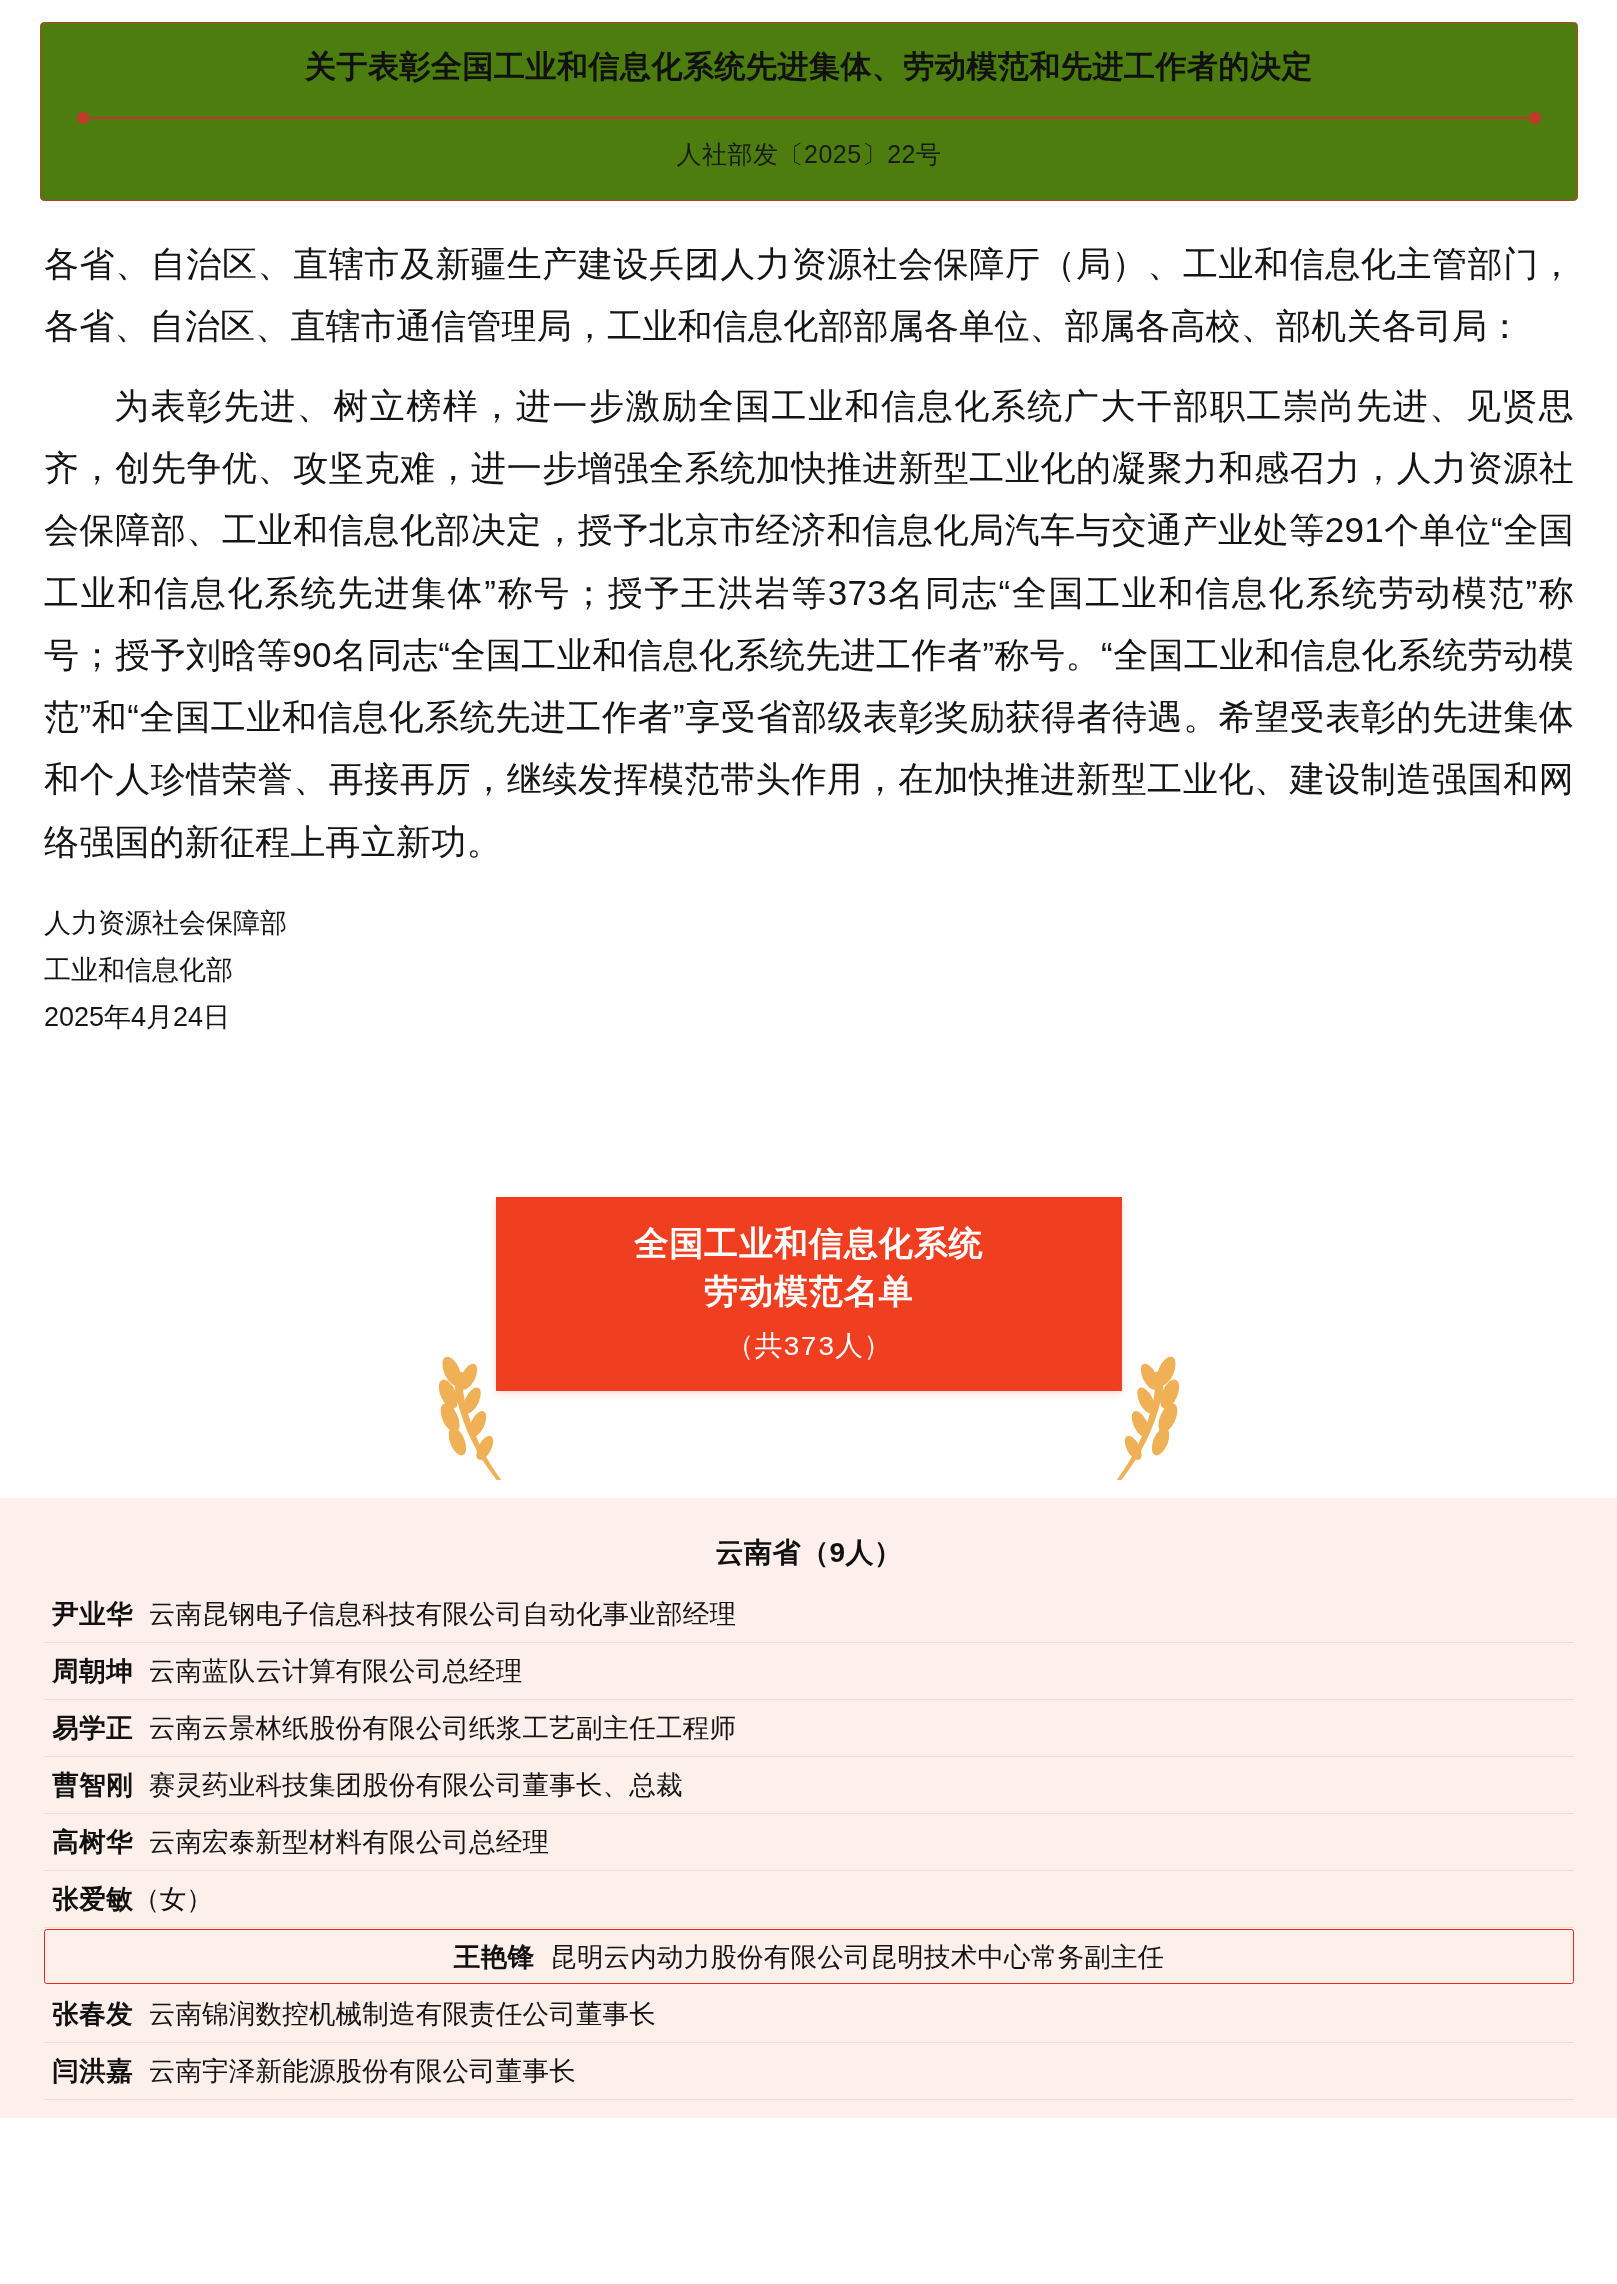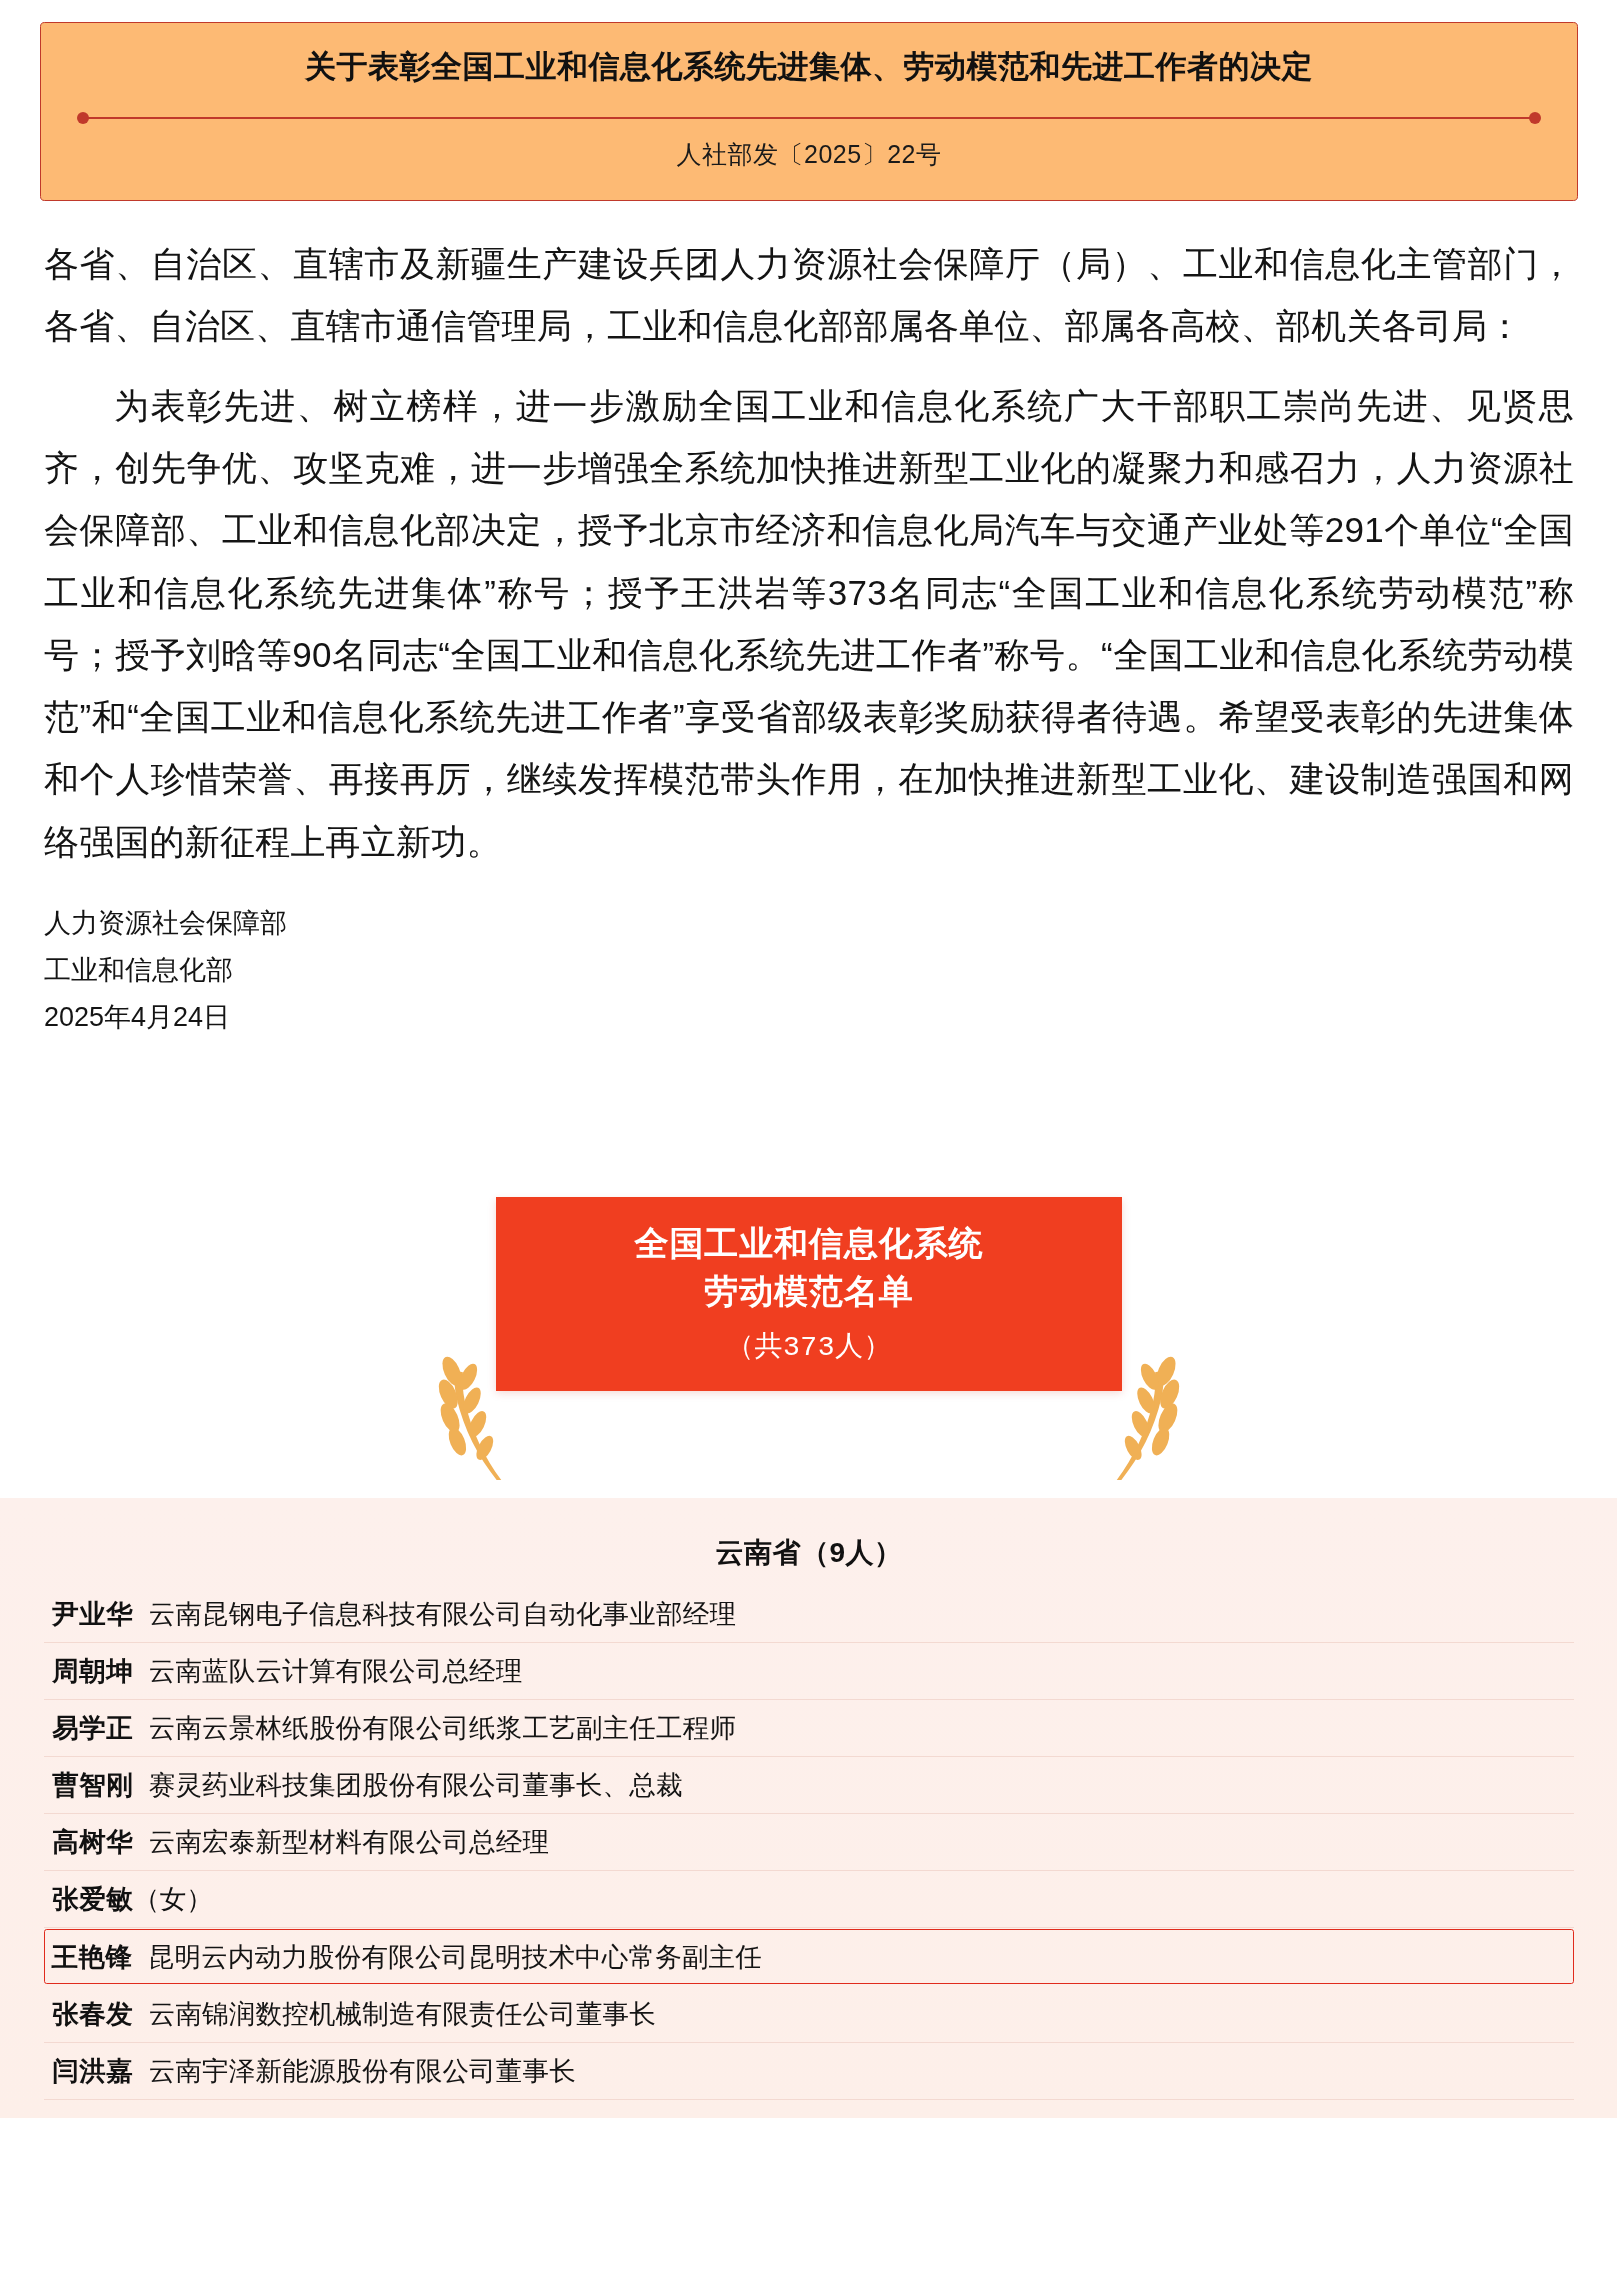--- a/index.html
+++ b/index.html
@@ -20,21 +20,21 @@
     min-height: 2855px;
     background: #ffffff;
     overflow: hidden;
   }
 
   
   .title-card {
     margin: 22px 40px 0 40px;
     border: 1.8px solid #c0392b;
     border-radius: 4.6px;
-    background: #fdba74;
+    background: #4d7c0f;
     padding: 23px 32px 29px 32px;
     box-sizing: border-box;
   }
   .doc-title {
     font-size: 31px;
     font-weight: bold;
     text-align: center;
     color: #111111;
     letter-spacing: 0.5px;
     line-height: 1.35;
@@ -162,20 +162,21 @@
     align-items: baseline;
     padding: 10px 8.2px 10px 8.2px;
     border-bottom: 0.9px solid #f3d9d1;
     box-sizing: border-box;
   }
   .person-row.highlight {
     border: 1.8px solid #e02b1d;
     border-radius: 2.7px;
     padding: 8.2px 6.4px 8.2px 6.4px;
     margin: 1.8px 0;
+    justify-content: center;
   }
   .person-name {
     font-size: 26.5px;
     font-weight: bold;
     color: #111111;
     white-space: nowrap;
     letter-spacing: 0.5px;
   }
   .person-gender {
     font-size: 26.5px;

